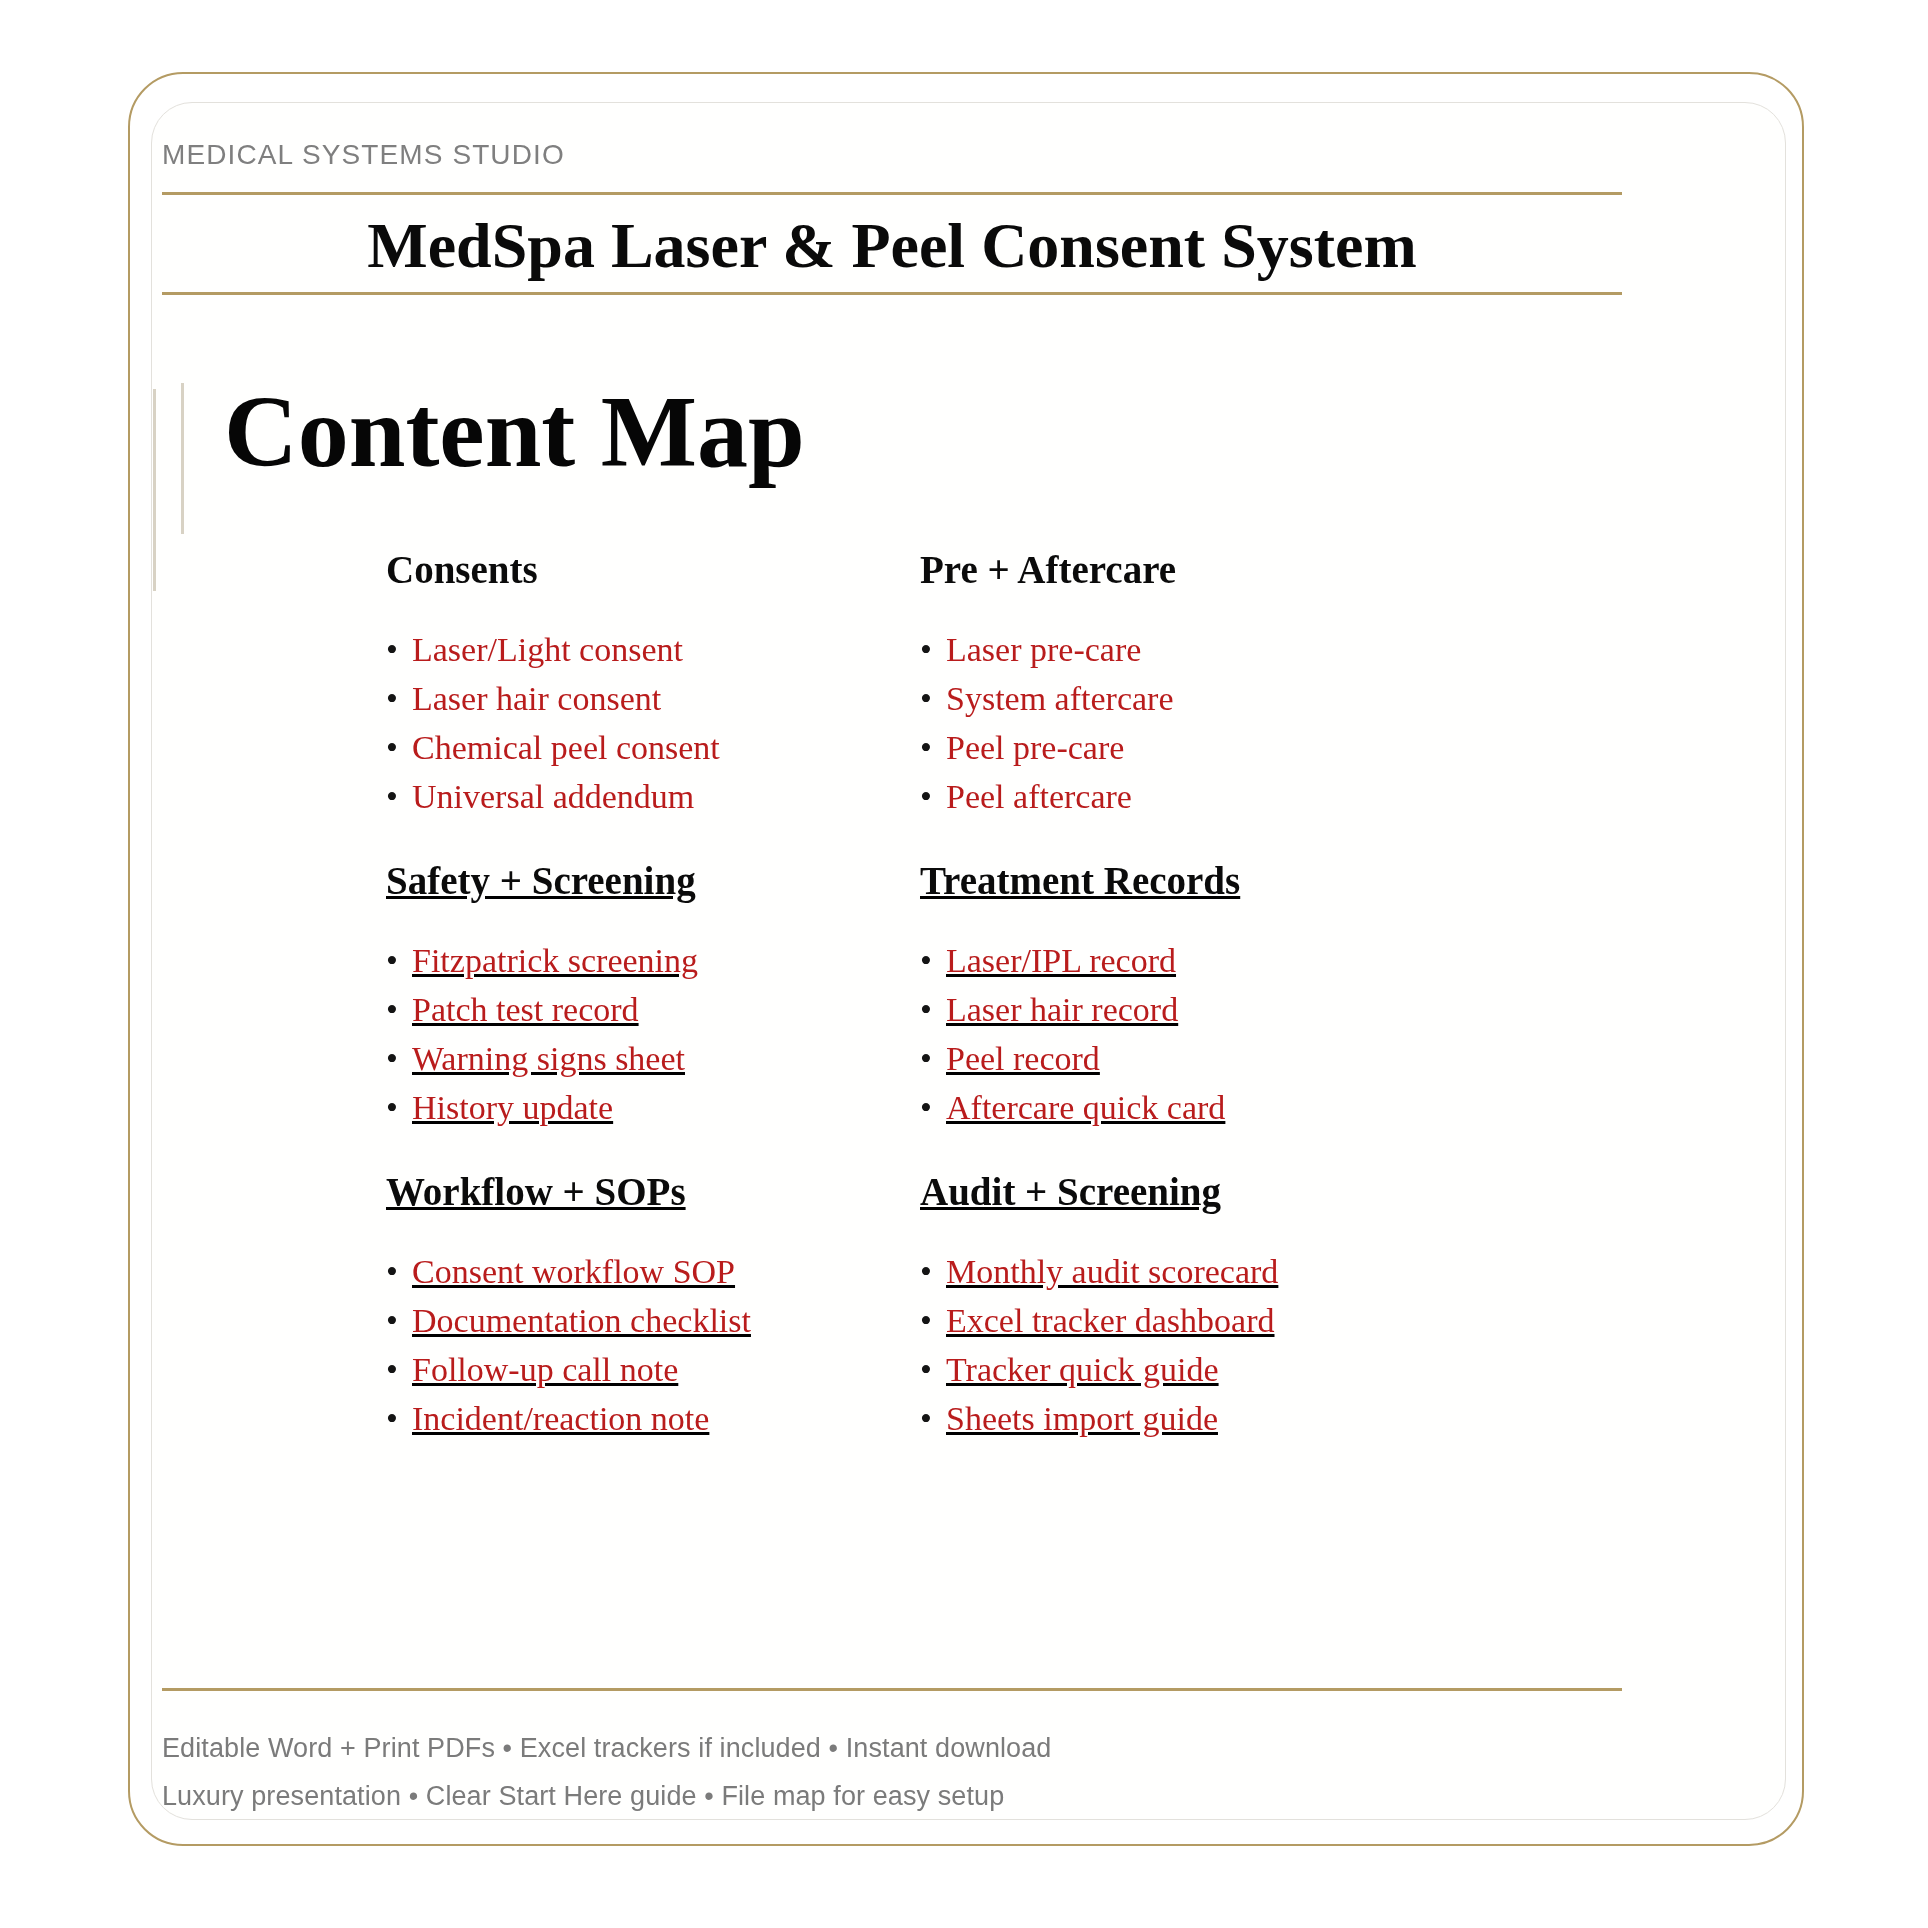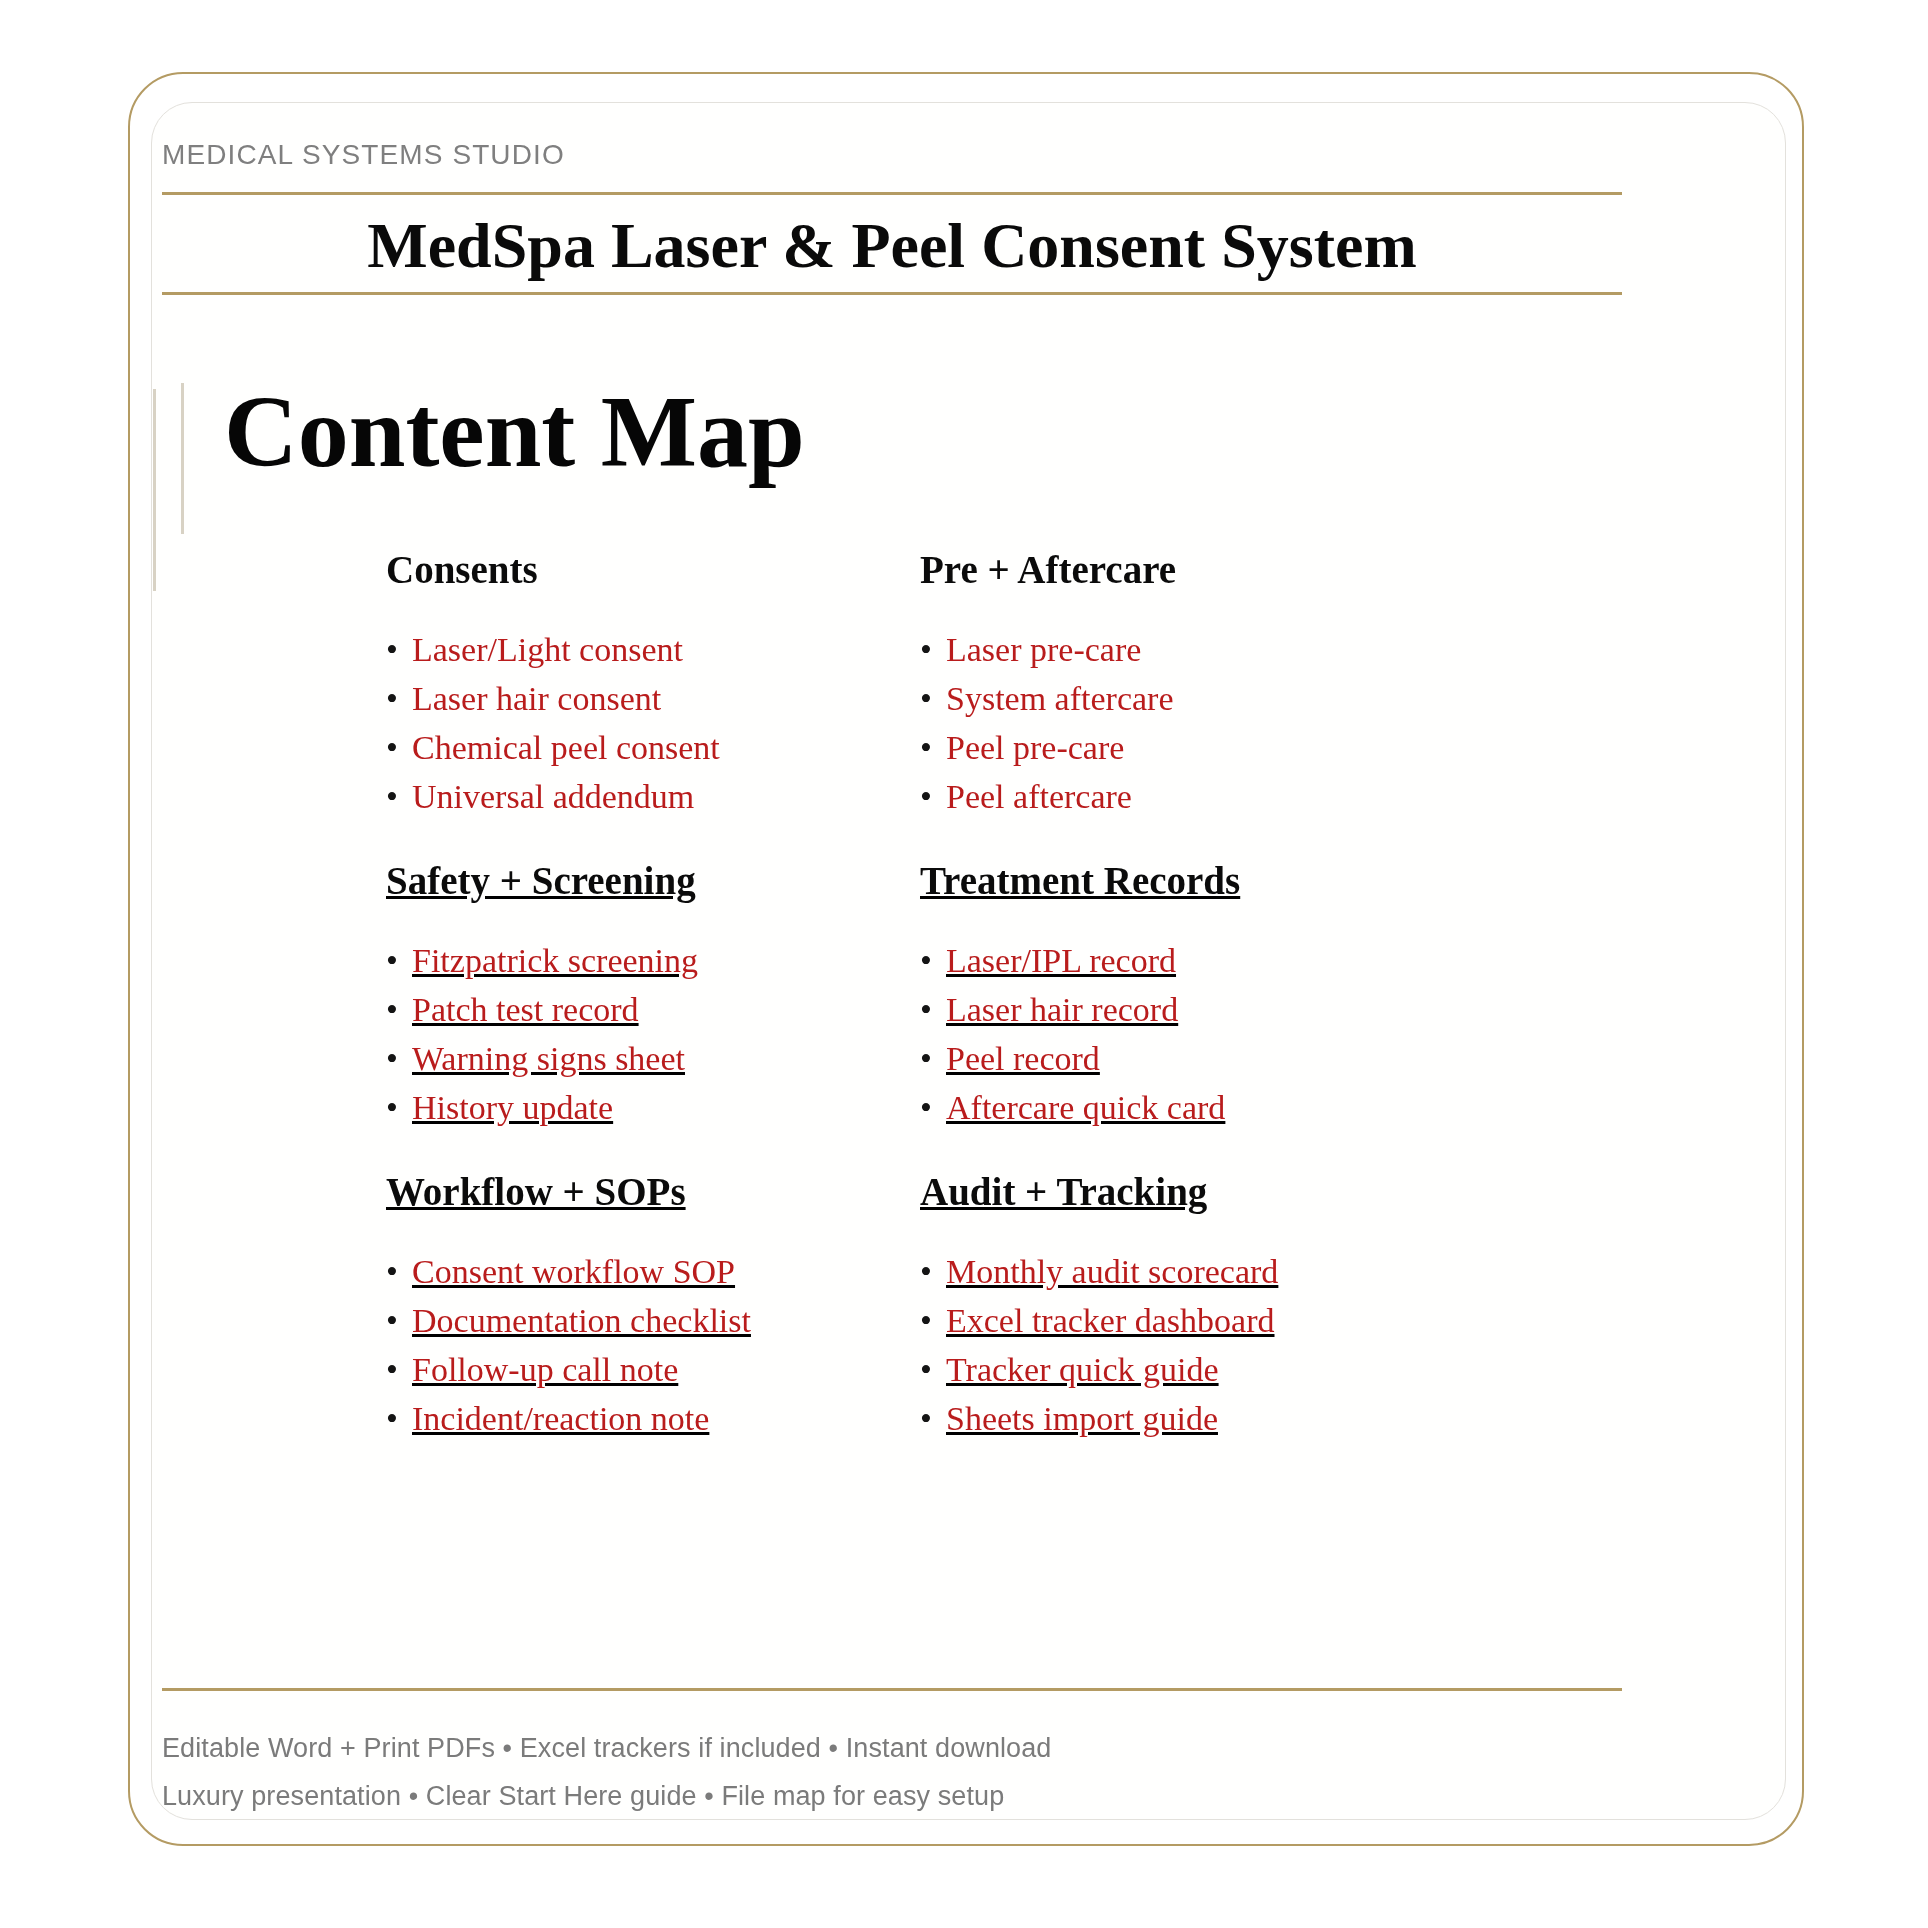--- a/index.html
+++ b/index.html
@@ -293,21 +293,21 @@
     <div class="cell">
       <div class="cell-title">Workflow + SOPs</div>
       <ul class="cell-list">
         <li>Consent workflow SOP</li>
         <li>Documentation checklist</li>
         <li>Follow-up call note</li>
         <li>Incident/reaction note</li>
       </ul>
     </div>
     <div class="cell">
-      <div class="cell-title">Audit + Tracking</div>
+      <div class="cell-title">Audit + Screening</div>
       <ul class="cell-list">
         <li>Monthly audit scorecard</li>
         <li>Excel tracker dashboard</li>
         <li>Tracker quick guide</li>
         <li>Sheets import guide</li>
       </ul>
     </div>
   </div>
 
 </div>

